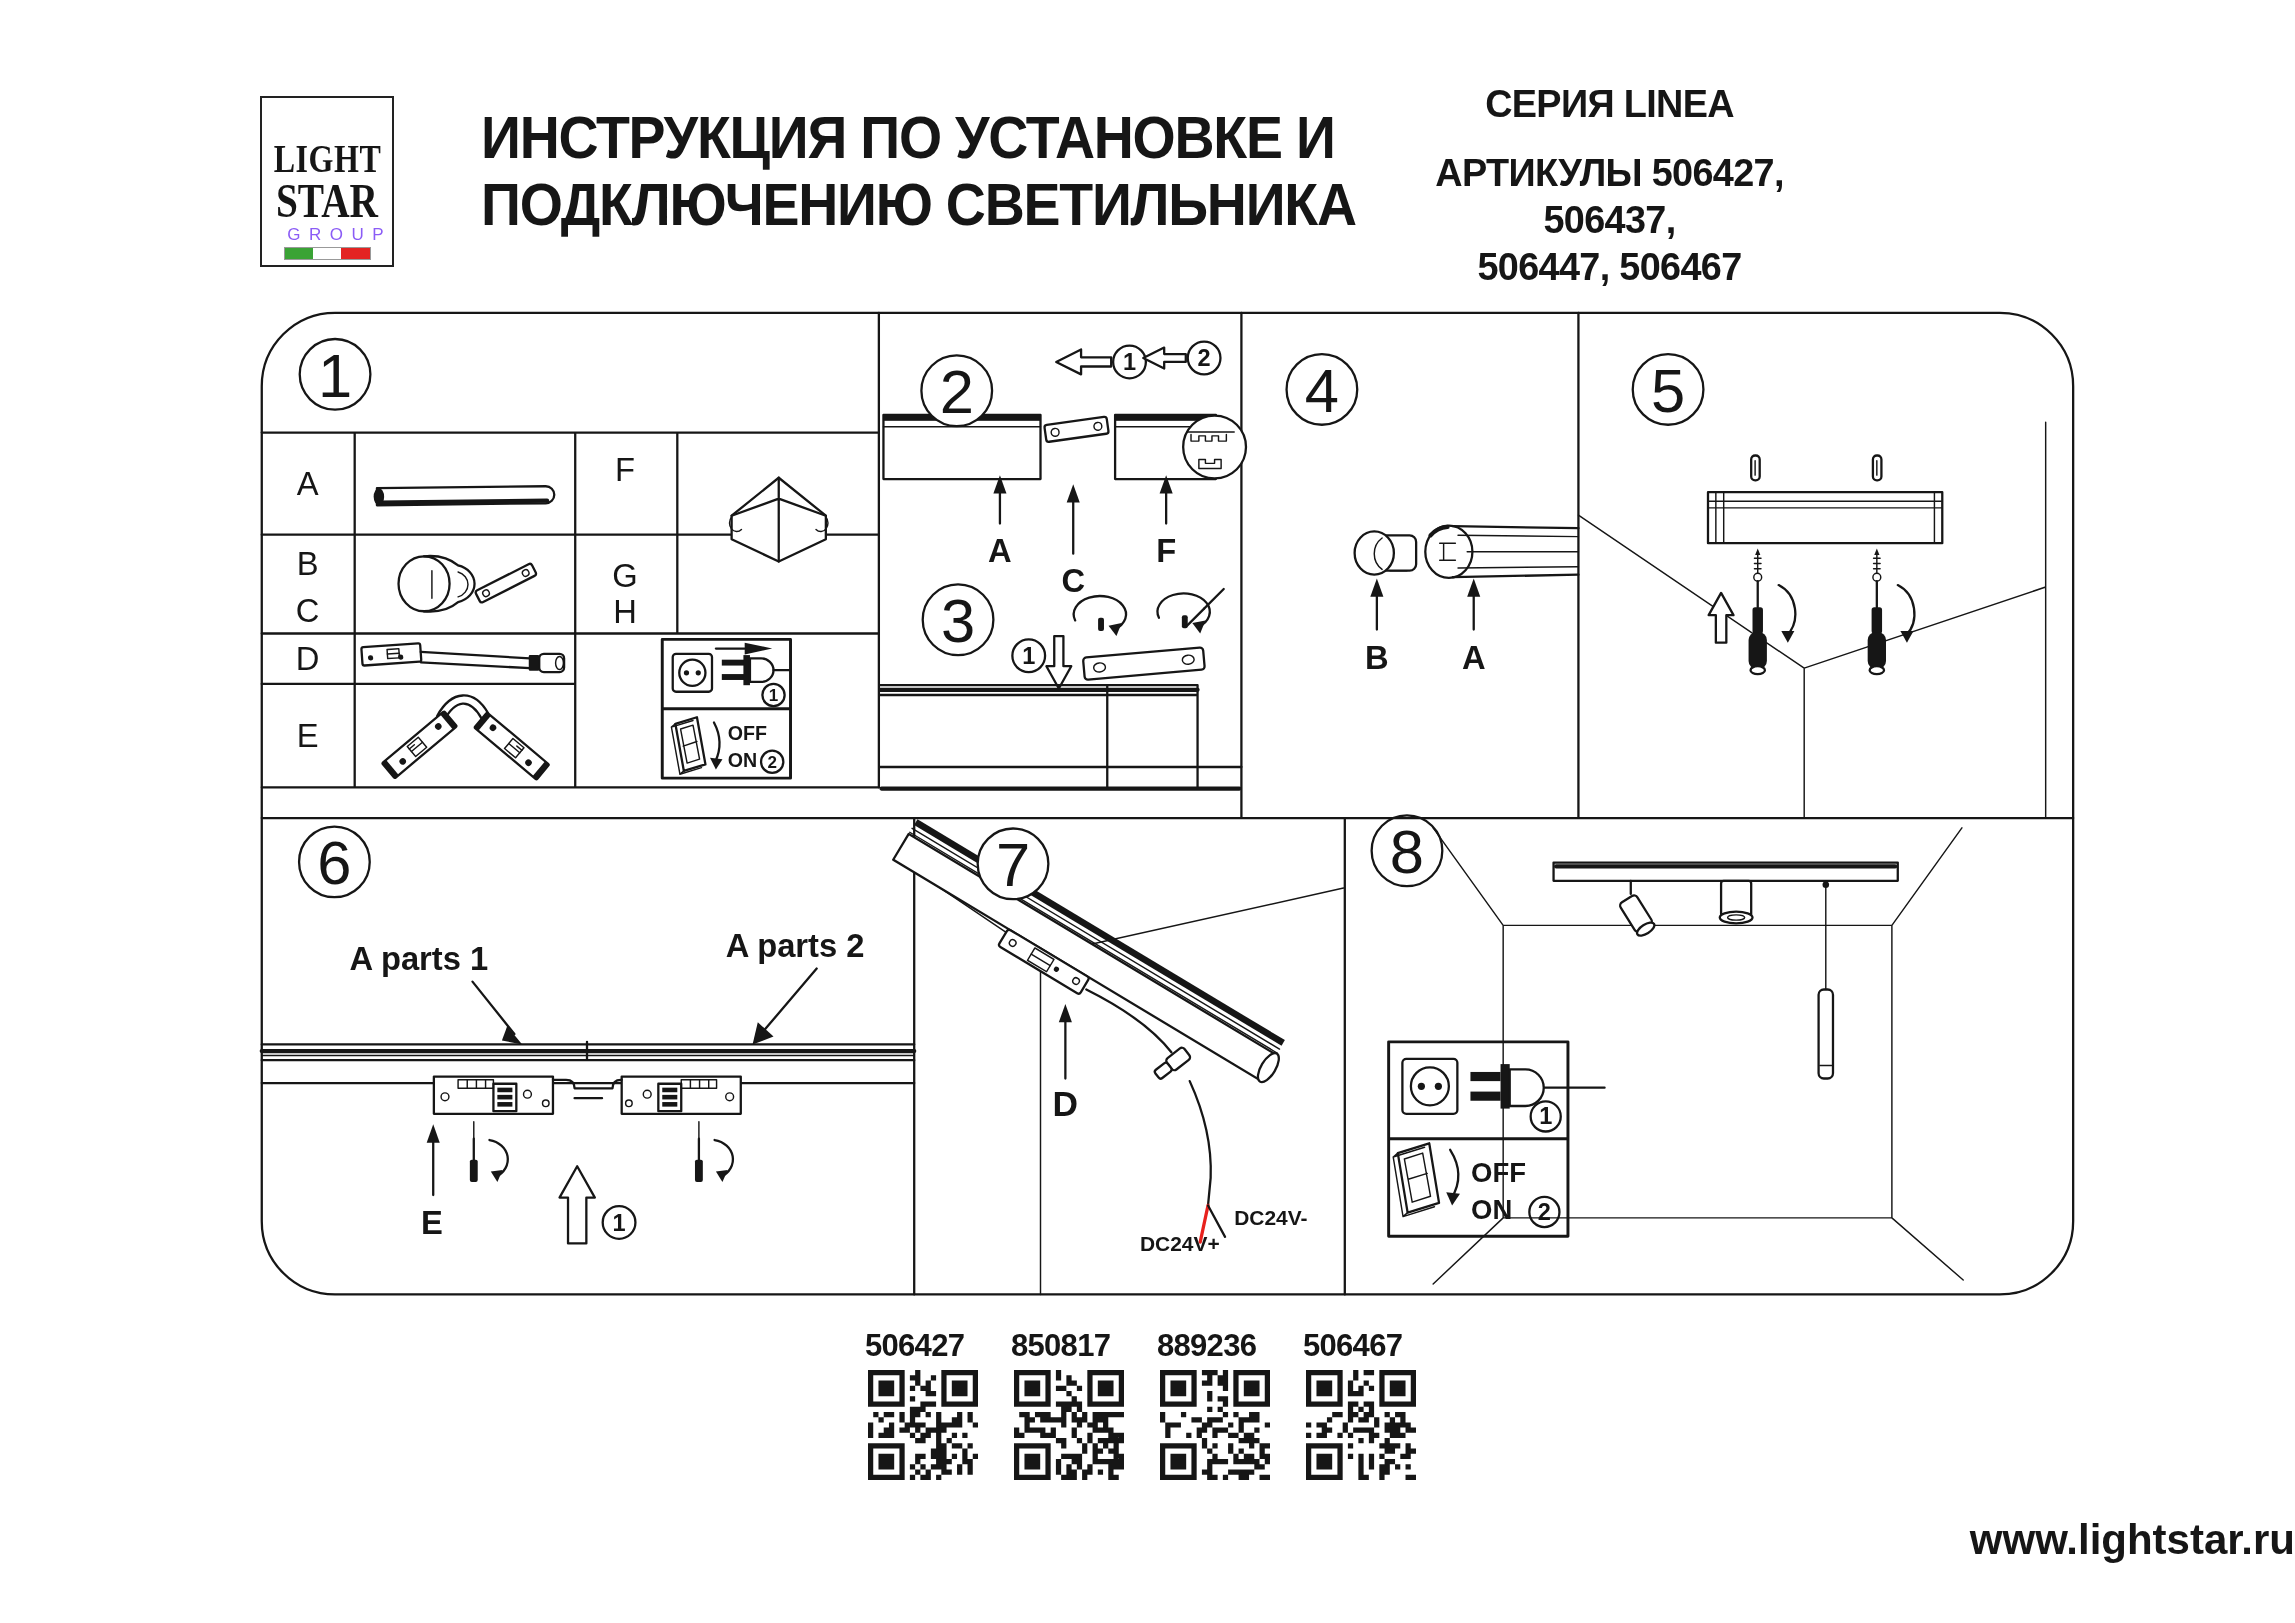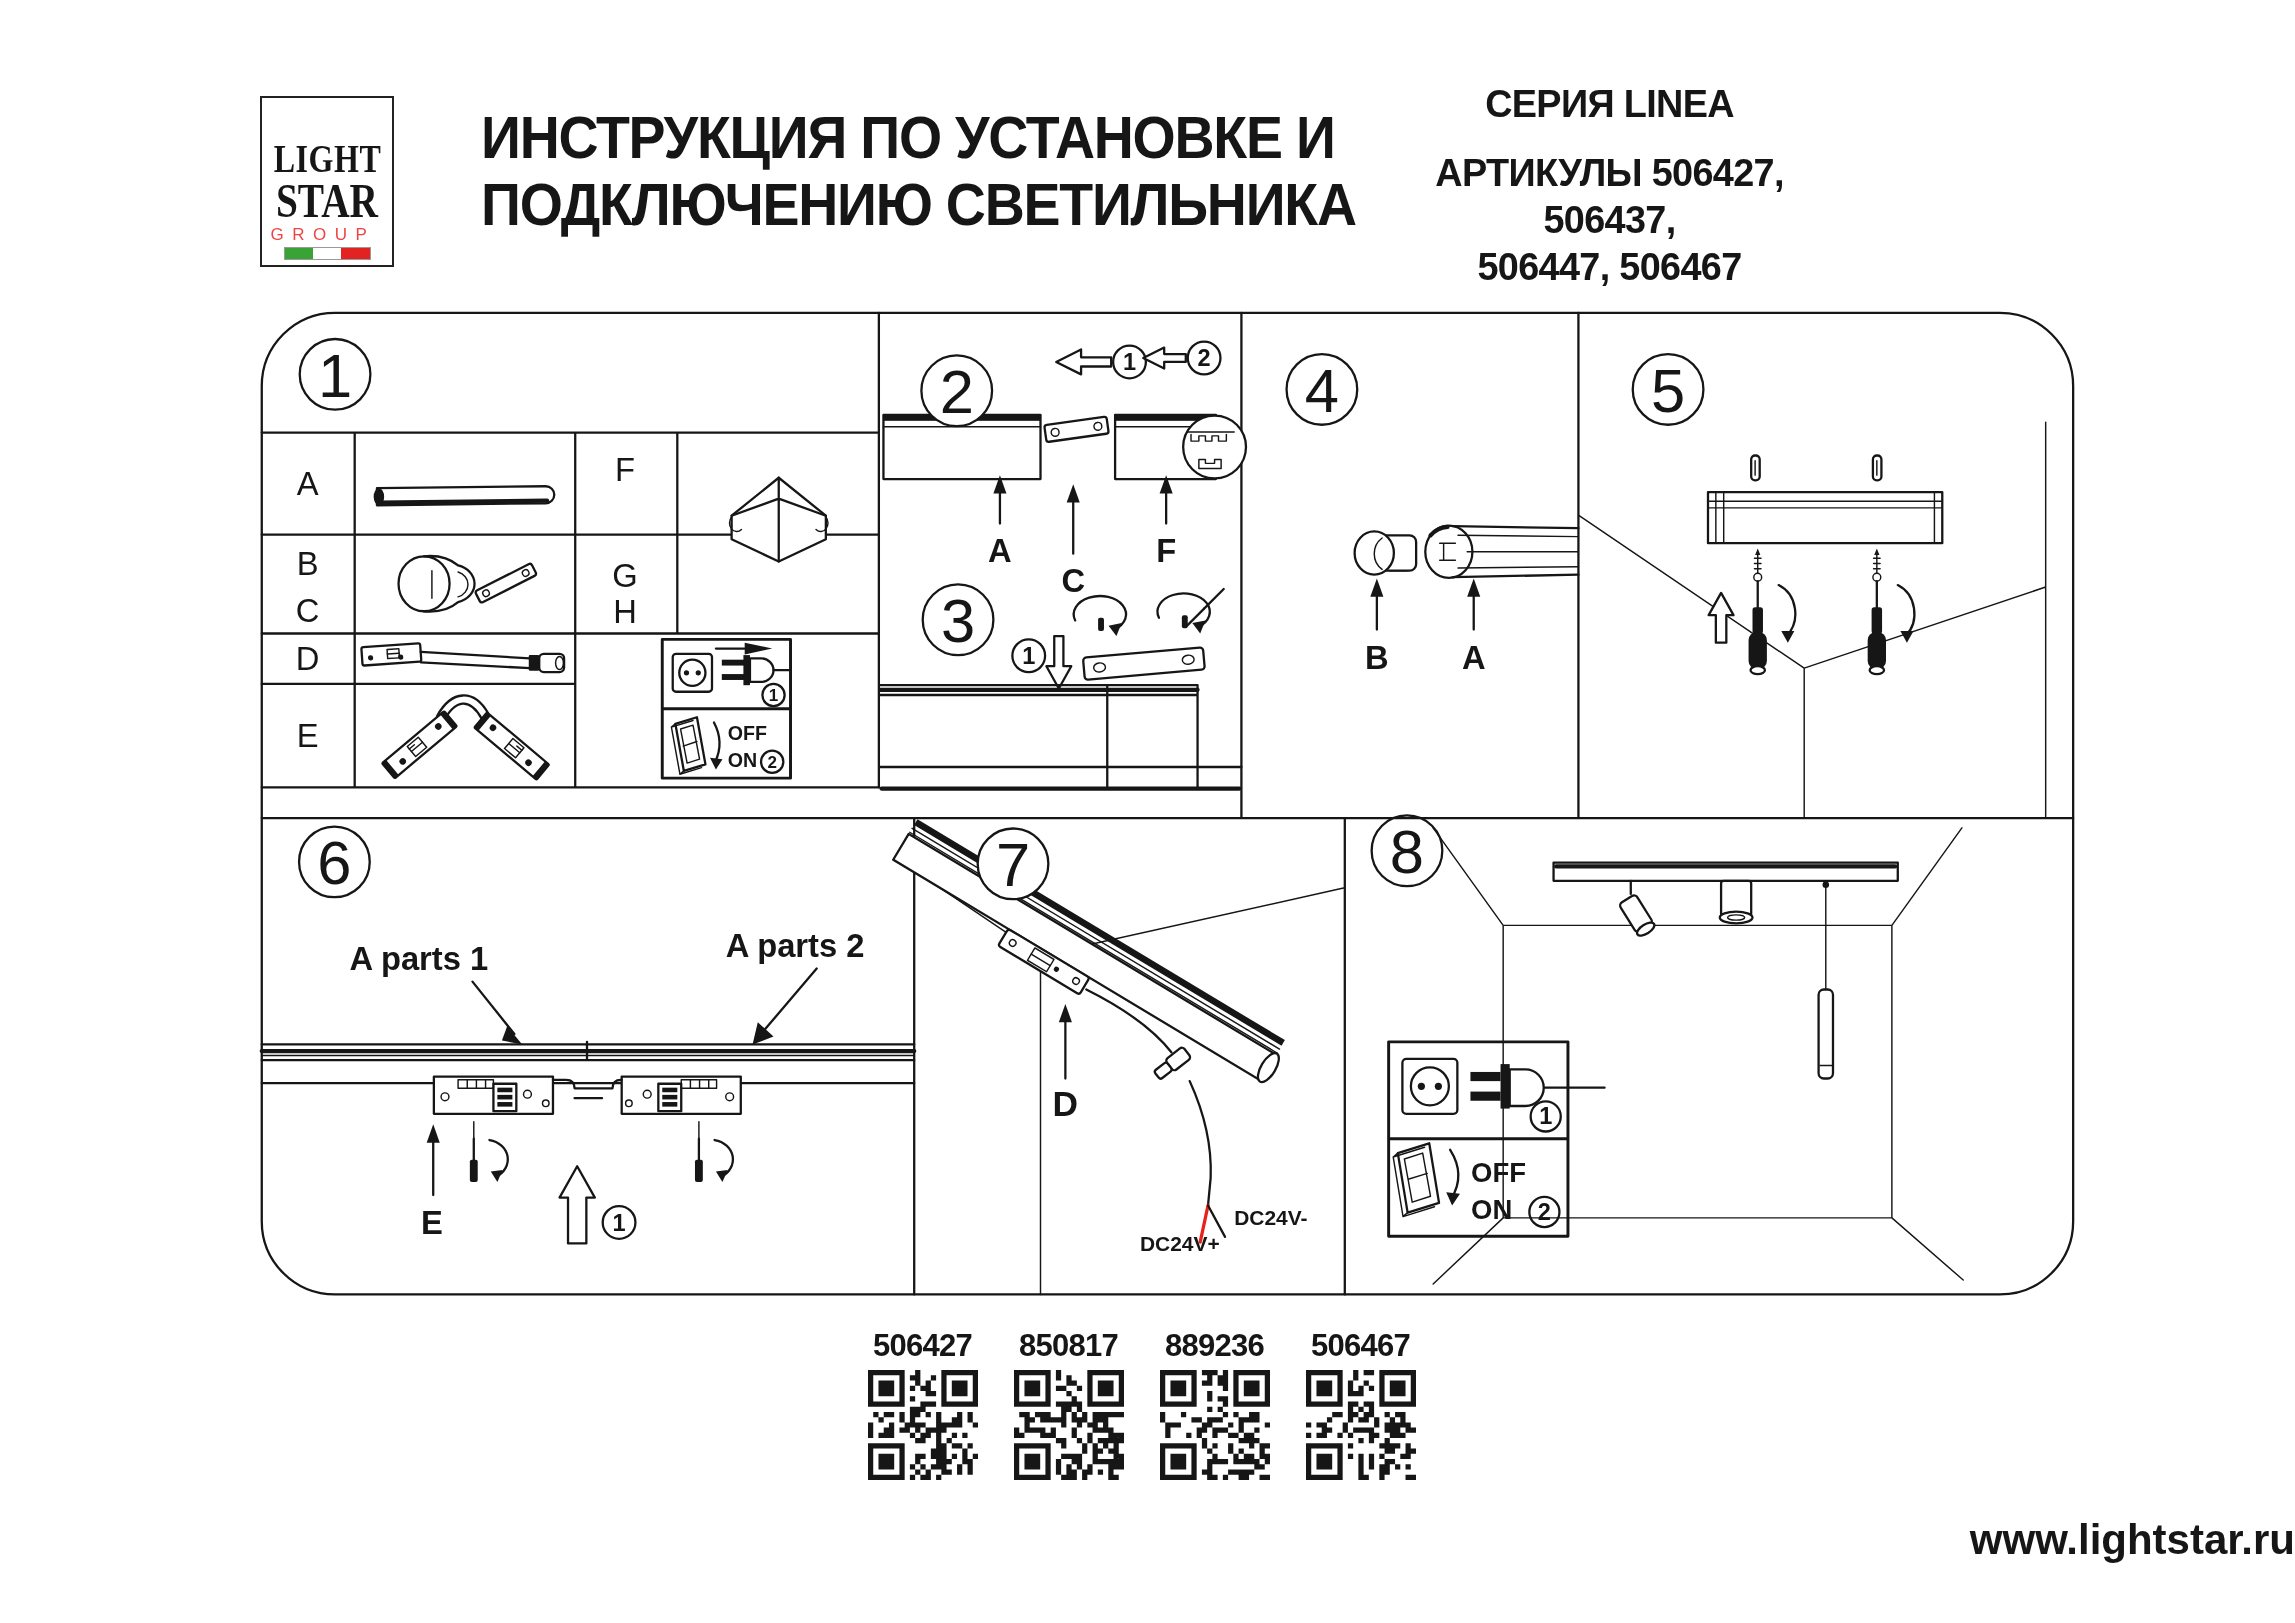--- a/index.html
+++ b/index.html
@@ -4,22 +4,22 @@
 <style>
   html,body{margin:0;padding:0;background:#888;}
   #stage{position:relative;width:2295px;height:1623px;background:#fff;overflow:hidden;
          font-family:"Liberation Sans","DejaVu Sans",sans-serif;color:#161616;}
   
   .logo-box{position:absolute;left:260px;top:96px;width:134px;height:171px;border:2.6px solid #222;box-sizing:border-box;}
   .logo-light{position:absolute;left:0;right:0;top:41px;text-align:center;
               font:700 39px/39px "Liberation Serif",serif;transform:scaleX(.82);letter-spacing:0.7px;}
   .logo-star{position:absolute;left:0;right:0;top:79px;text-align:center;
              font:700 48px/48px "Liberation Serif",serif;transform:scaleX(.82);}
-  .logo-group{position:absolute;left:0;right:0;top:128px;text-align:left;
-              font:400 17px/17px "Liberation Sans",sans-serif;letter-spacing:8.5px;text-indent:8.5px;color:#ef4444;}
+  .logo-group{position:absolute;left:0;right:0;top:128px;text-align:right;
+              font:400 17px/17px "Liberation Sans",sans-serif;letter-spacing:8.5px;text-indent:8.5px;color:#8b5cf6;}
   .logo-flag{position:absolute;left:21.6px;top:149px;width:85px;height:10.5px;border:0.7px solid #999;display:flex;}
   .logo-flag span{flex:1;}
   .logo-flag .fg{background:var(--flag-green,#3aa335);}
   .logo-flag .fw{background:#fff;}
   .logo-flag .fr{background:var(--flag-red,#e32322);}
   .title{position:absolute;left:481px;top:105px;font:700 59px/67px "Liberation Sans",sans-serif;
          letter-spacing:-1.3px;transform:scaleX(.94);transform-origin:left top;white-space:nowrap;}
   .series{position:absolute;left:1361px;top:80px;width:497px;text-align:center;
           font:700 39px/47px "Liberation Sans",sans-serif;letter-spacing:-0.7px;transform:scaleX(.97);}
   .series .series-name{margin-bottom:22px;}
@@ -36,21 +36,21 @@
   .tp{font-size:50px;text-anchor:middle;}
   .tl{font-size:50px;font-weight:700;text-anchor:middle;}
   .tlb{font-size:54px;font-weight:700;text-anchor:middle;}
   .ts{font-size:36px;font-weight:700;text-anchor:middle;}
   .ts2{font-size:26px;font-weight:700;text-anchor:middle;}
   .tsw{font-size:30px;font-weight:700;}
   .tsw2{font-size:42px;font-weight:700;}
   .tdc{font-size:32px;font-weight:700;}
   
   .qr-row{position:absolute;left:865px;top:1329px;display:flex;gap:31px;}
-  .qr-item{width:115px;text-align:center;}
+  .qr-item{width:115px;}
   .qr-label{font:700 31px/34px "Liberation Sans",sans-serif;letter-spacing:-0.7px;}
   svg.qr{display:block;width:110px;height:110px;margin:6.5px auto 0;}
   .website{position:absolute;left:0;top:1517px;width:100%;text-align:right;
            font:700 42px/46px "Liberation Sans",sans-serif;}
 </style>
 </head>
 <body>
 
 <div id="stage">
 

